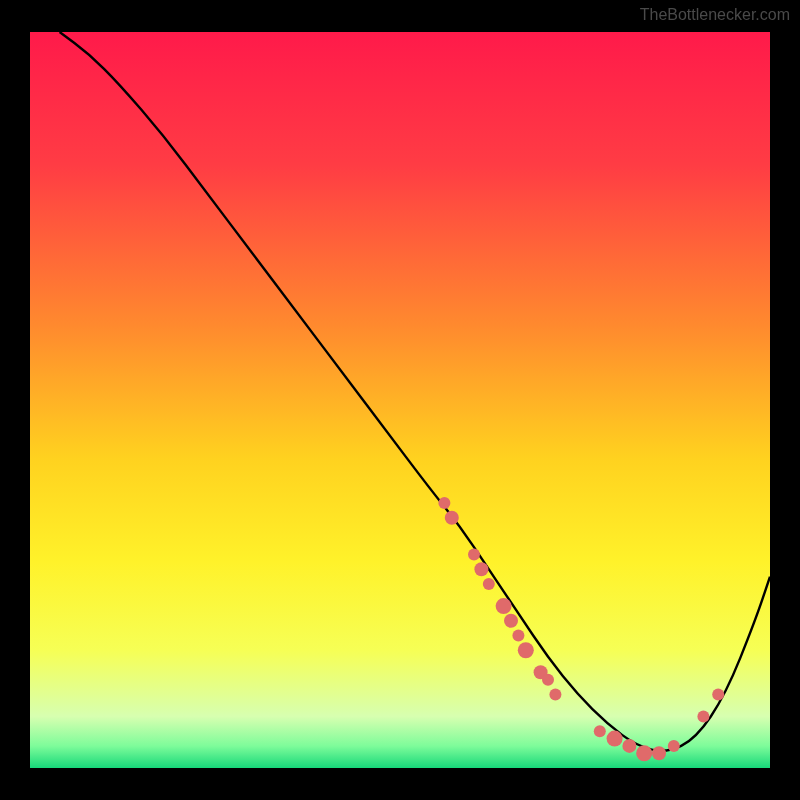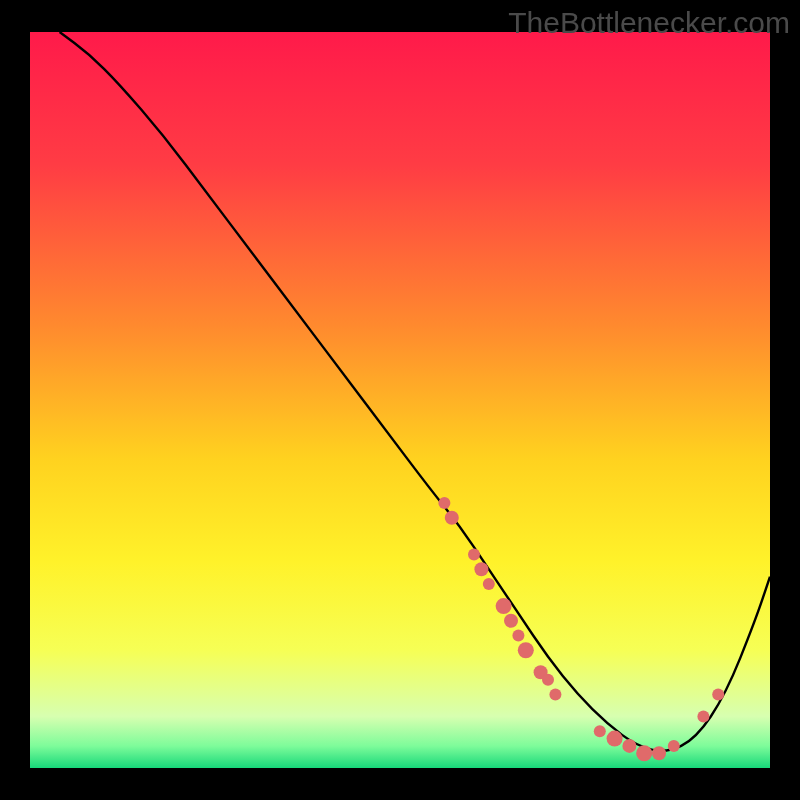--- a/index.html
+++ b/index.html
@@ -9,21 +9,21 @@
     background: #000;
     font-family: Arial, Helvetica, sans-serif;
     position: relative;
     overflow: hidden;
   }
   .watermark {
     position: absolute;
     top: 6px;
     right: 10px;
     color: #4a4a4a;
-    font-size: 30px;
+    font-size: 16px;
     font-weight: 500;
     z-index: 10;
   }
   .chart-wrap {
     position: absolute;
     left: 30px;
     top: 32px;
     width: 740px;
     height: 736px;
   }

